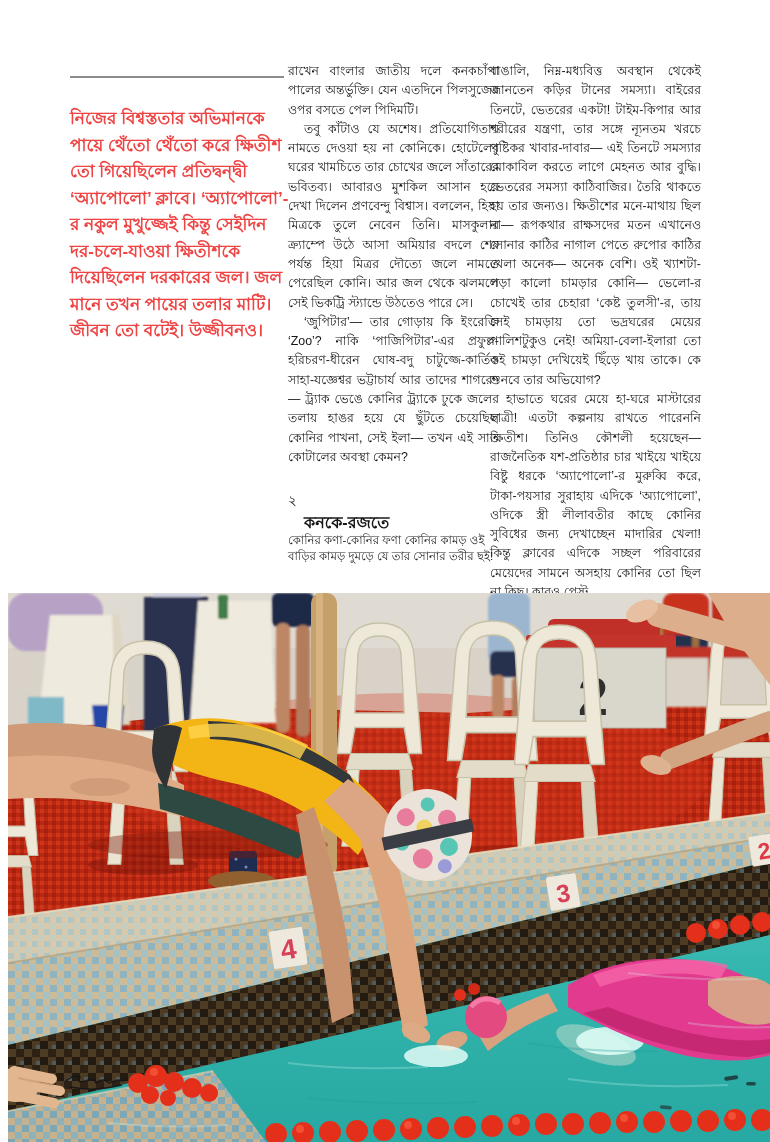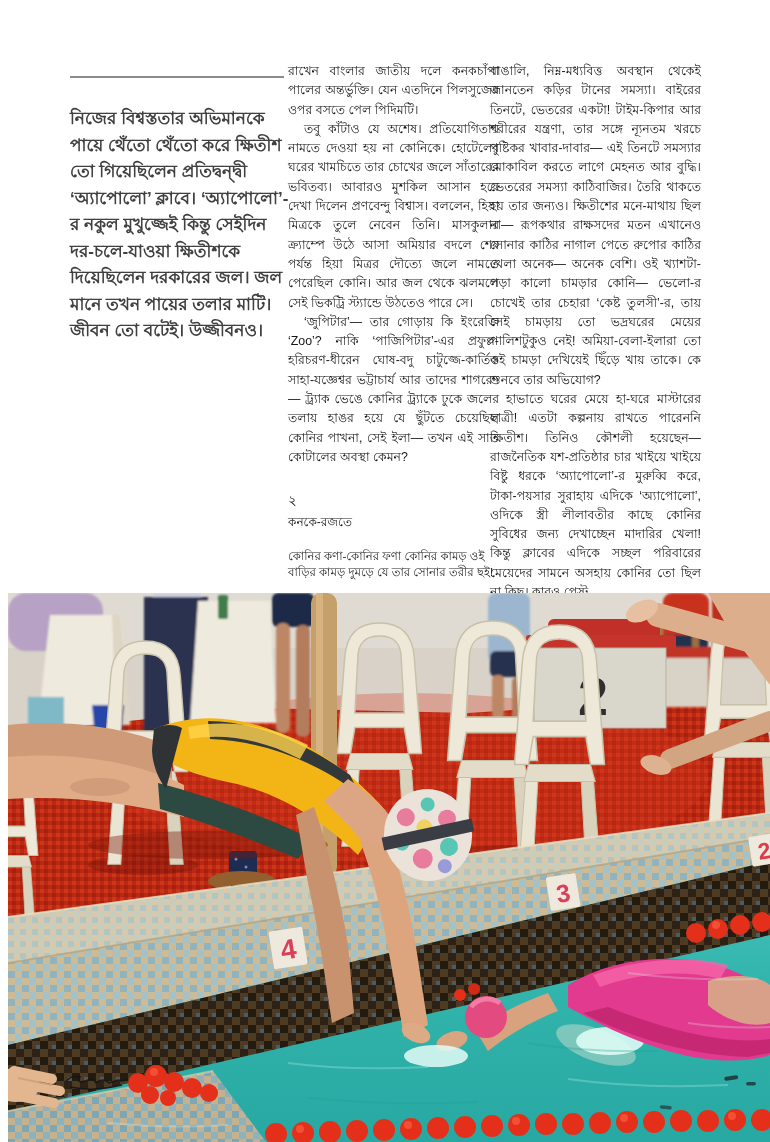--- a/index.html
+++ b/index.html
@@ -1,29 +1,29 @@
 <!DOCTYPE html>
 <html><head>
 <meta charset="utf-8">
 <style>
   html,body{margin:0;padding:0;background:#ffffff;}
   .page{position:relative;width:770px;height:1142px;background:#ffffff;overflow:hidden;
         font-family:"Liberation Sans","DejaVu Sans",sans-serif;color:#141414;}
   .rule{position:absolute;left:70px;top:76px;width:214px;height:2px;background:#8c8c8c;}
   .standfirst{position:absolute;left:70px;top:106px;width:220px;
-        font-size:17px;line-height:26.5px;font-weight:bold;color:#404040;text-align:left;}
+        font-size:17px;line-height:26.5px;font-weight:bold;color:#ef4444;text-align:left;}
   .col{position:absolute;top:62px;width:211px;font-size:12.4px;line-height:19.3px;
         text-align:justify;color:#161616;}
   .col2{left:288px;}
   .col3{left:490px;}
   .col p{margin:0;}
   .col p.indent{text-indent:16px;}
   .secnum{margin-top:24px;font-size:13.5px;}
-  .sechead{margin-top:2px;font-weight:normal;font-size:12px;}
-  .verse{margin-top:16px;font-size:11.6px;line-height:16.5px;color:#222;}
+  .sechead{margin-top:2px;font-weight:bold;font-size:16px;margin-left:16px;}
+  .verse{margin-top:0;font-size:11.6px;line-height:16.5px;color:#222;}
   .lastp{margin-top:16px;}
   .photo{position:absolute;left:8px;top:593px;width:762px;height:549px;overflow:hidden;background:#3bb8b0;}
   .photo svg{display:block;}
 </style>
 </head>
 <body>
 
 <div class="page">
 
   <div class="rule"></div>

